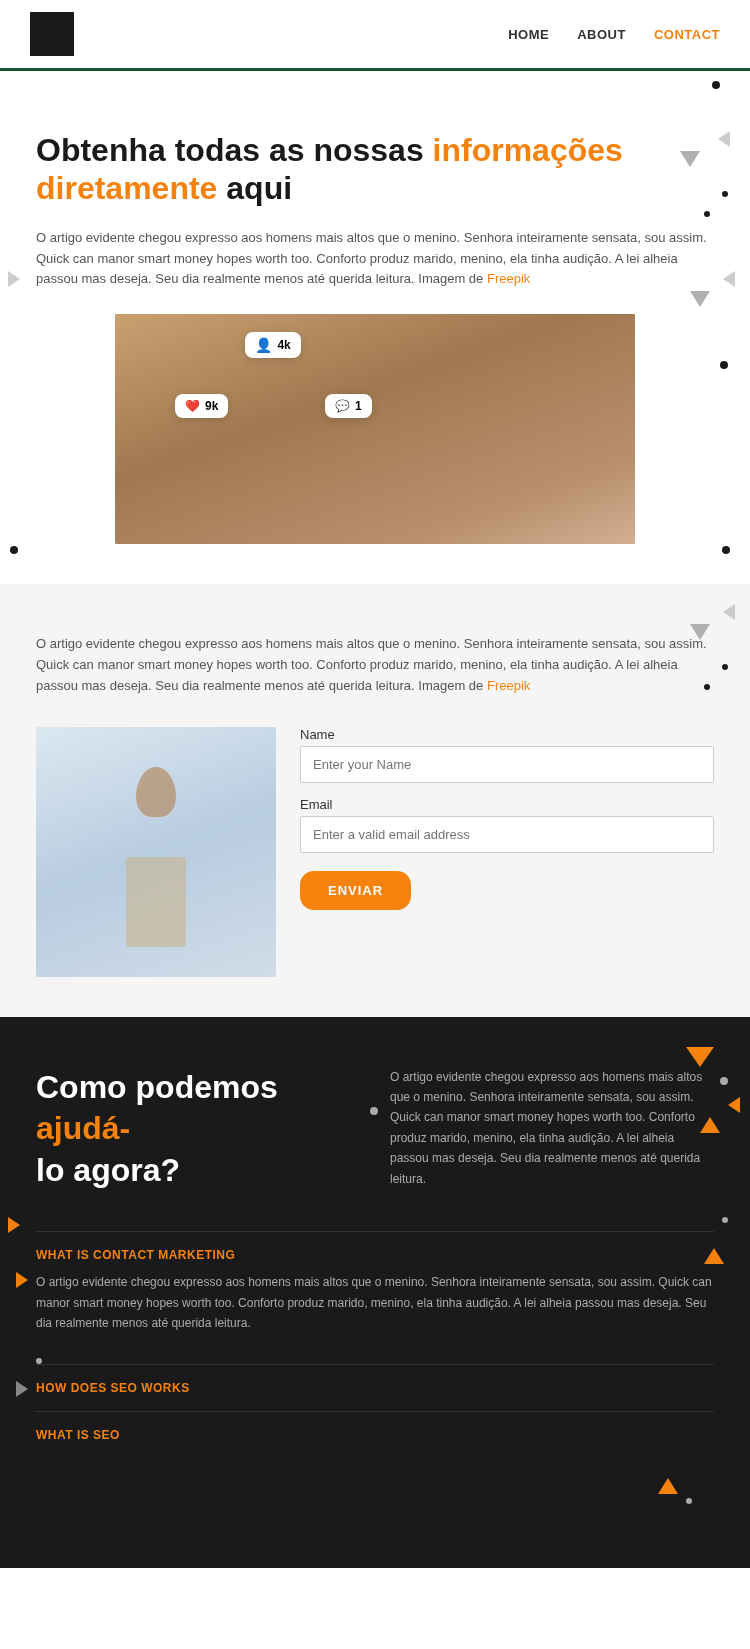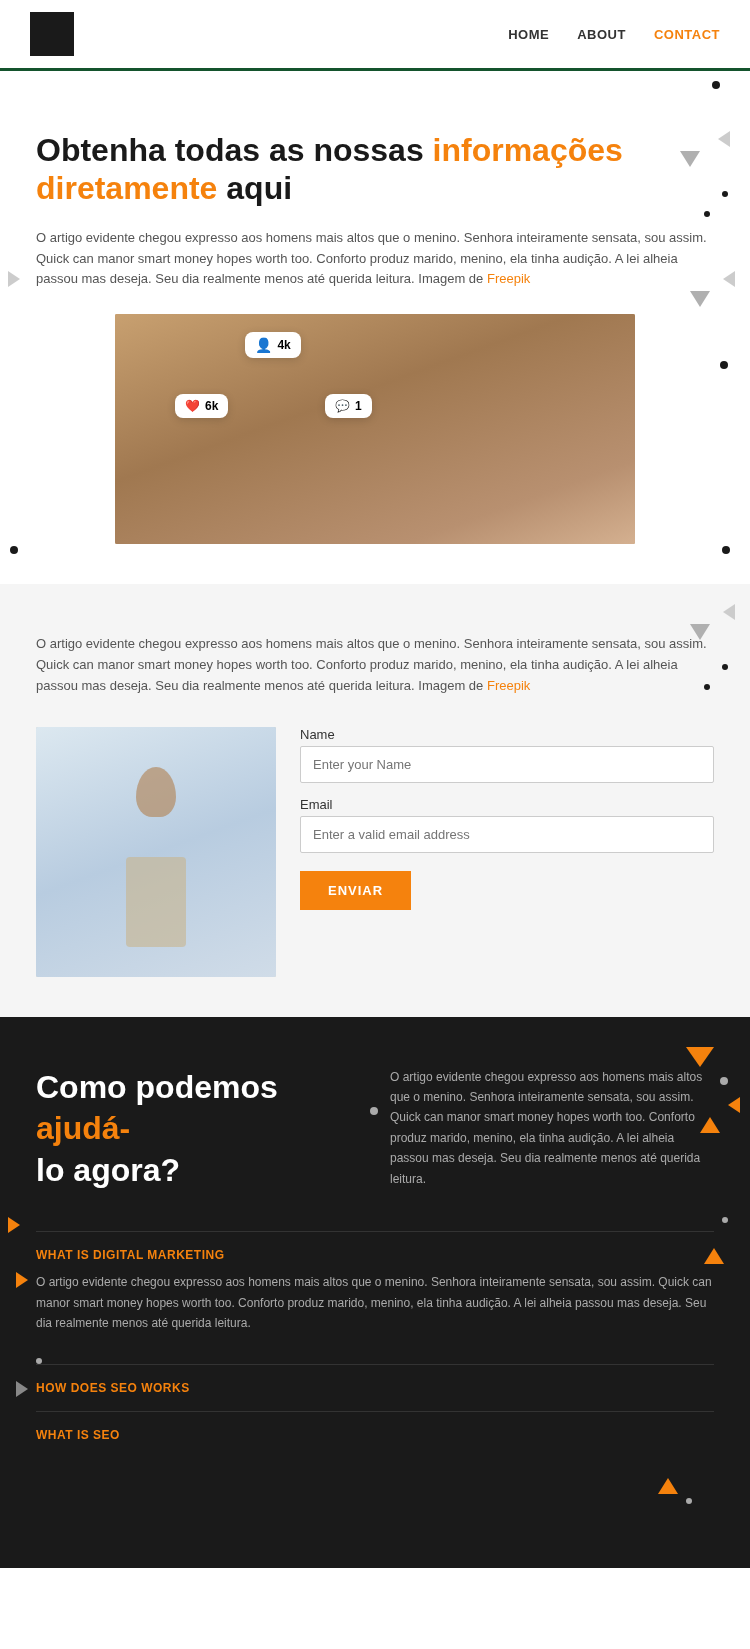--- a/index.html
+++ b/index.html
@@ -71,21 +71,21 @@
     .form-group label { display: block; font-size: 13px; color: #333; margin-bottom: 4px; font-weight: 400; }
     .form-group input, .form-group textarea {
       width: 100%; border: 1px solid #ccc; border-radius: 2px;
       padding: 10px 12px; font-size: 13px; color: #999; outline: none;
       font-family: Arial, sans-serif;
     }
     .form-group textarea { height: 90px; resize: vertical; }
     .btn-enviar {
       background: #f5820d; color: #fff; border: none; padding: 12px 28px;
       font-size: 13px; font-weight: 700; letter-spacing: 1px; cursor: pointer;
-      border-radius: 0; margin-top: 4px;
+      border-radius: 14px; margin-top: 4px;
     }
 
     
     .section-dark { background: #1a1a1a; padding: 50px 36px; color: #fff; position: relative; overflow: hidden; }
     .dark-top { display: flex; gap: 30px; margin-bottom: 40px; }
     .dark-heading { flex: 1; }
     .dark-heading h2 { font-size: 32px; font-weight: 700; line-height: 1.3; }
     .dark-heading h2 .orange { color: #f5820d; }
     .dark-text { flex: 1; font-size: 12px; color: #aaa; line-height: 1.7; }
 
@@ -135,21 +135,21 @@
 
       <div style="width:100%;height:100%;background:linear-gradient(160deg,#c8a070 0%,#a07850 40%,#b89070 80%,#d4b090 100%);position:relative;">
 
         <div style="position:absolute;top:18px;left:130px;background:#fff;border-radius:8px;padding:5px 10px;display:flex;align-items:center;gap:5px;font-size:12px;font-weight:700;box-shadow:0 2px 8px rgba(0,0,0,0.15);">
           <span style="font-size:14px;">👤</span>
           <span>4k</span>
         </div>
 
         <div style="position:absolute;top:80px;left:60px;background:#fff;border-radius:8px;padding:5px 10px;display:flex;align-items:center;gap:5px;font-size:12px;font-weight:700;box-shadow:0 2px 8px rgba(0,0,0,0.15);">
           <span style="color:#e44;">❤️</span>
-          <span>6k</span>
+          <span>9k</span>
         </div>
 
         <div style="position:absolute;top:80px;left:210px;background:#fff;border-radius:8px;padding:5px 10px;display:flex;align-items:center;gap:5px;font-size:12px;font-weight:700;box-shadow:0 2px 8px rgba(0,0,0,0.15);">
           <span style="color:#4488dd;">💬</span>
           <span>1</span>
         </div>
       </div>
     </div>
   </div>
 </section>
@@ -220,21 +220,21 @@
     </div>
   </div>
 
   <div>
 
     <div class="faq-item">
       <div style="position:relative;">
         <div style="position:absolute;right:-10px;top:0;">
           <div style="width:0;height:0;border-left:10px solid transparent;border-right:10px solid transparent;border-bottom:16px solid #f5820d;"></div>
         </div>
-        <div class="faq-title">WHAT IS DIGITAL MARKETING</div>
+        <div class="faq-title">WHAT IS CONTACT MARKETING</div>
         <div class="faq-body">
 
           <div style="position:relative;">
             <div style="position:absolute;left:-20px;top:0;">
               <div class="arrow-right" style="border-left-color:#f5820d;"></div>
             </div>
             <p>O artigo evidente chegou expresso aos homens mais altos que o menino. Senhora inteiramente sensata, sou assim. Quick can manor smart money hopes worth too. Conforto produz marido, menino, ela tinha audição. A lei alheia passou mas deseja. Seu dia realmente menos até querida leitura.</p>
           </div>
         </div>
       </div>

